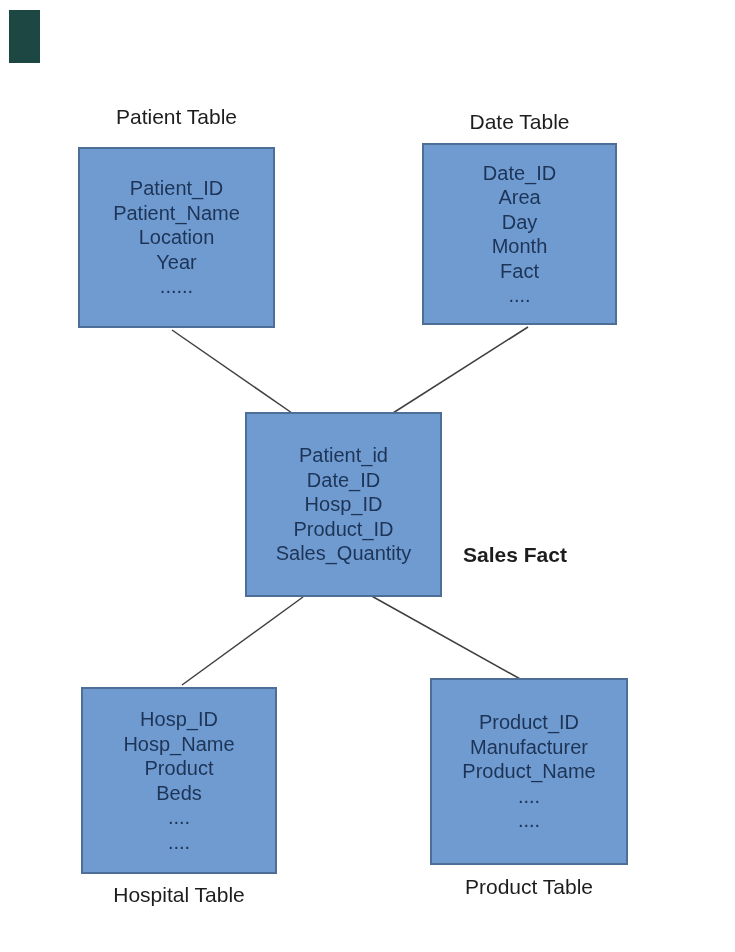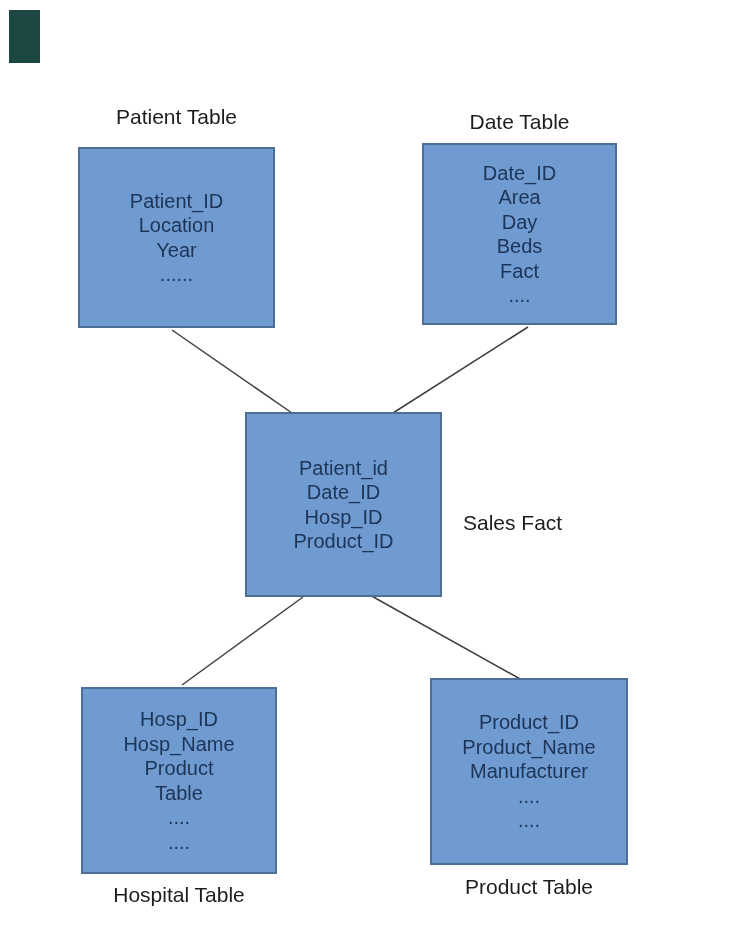--- a/index.html
+++ b/index.html
@@ -35,59 +35,61 @@
     <line x1="172" y1="330" x2="292" y2="413" stroke="#3f3f3f" stroke-width="1.5"></line>
     <line x1="528" y1="327" x2="393" y2="413" stroke="#3f3f3f" stroke-width="1.5"></line>
     <line x1="303" y1="597" x2="182" y2="685" stroke="#3f3f3f" stroke-width="1.5"></line>
     <line x1="368" y1="594" x2="522" y2="680" stroke="#3f3f3f" stroke-width="1.5"></line>
   </svg>
 
   <div class="dlabel" style="left:78px;top:106px;width:197px;">Patient Table</div>
 
   <div class="dlabel" style="left:422px;top:111px;width:195px;">Date Table</div>
 
-  <div class="dlabel" style="left:463px;top:512px;">Sales Fact</div>
+  <div class="dlabel" style="left:463px;top:544px;font-weight:bold;">Sales Fact</div>
 
   <div class="dlabel" style="left:430px;top:876px;width:198px;">Product Table</div>
 
   <div class="dlabel" style="left:81px;top:884px;width:196px;">Hospital Table</div>
 
   <div class="tbox" style="left:78px;top:147px;width:197px;height:181px;">
     <span class="row">Patient_ID</span>
+    <span class="row">Patient_Name</span>
     <span class="row">Location</span>
     <span class="row">Year</span>
     <span class="row">......</span>
   </div>
 
   <div class="tbox" style="left:422px;top:143px;width:195px;height:182px;">
     <span class="row">Date_ID</span>
     <span class="row">Area</span>
     <span class="row">Day</span>
-    <span class="row">Beds</span>
+    <span class="row">Month</span>
     <span class="row">Fact</span>
     <span class="row">....</span>
   </div>
 
   <div class="tbox" style="left:245px;top:412px;width:197px;height:185px;">
     <span class="row">Patient_id</span>
     <span class="row">Date_ID</span>
     <span class="row">Hosp_ID</span>
     <span class="row">Product_ID</span>
+    <span class="row">Sales_Quantity</span>
   </div>
 
   <div class="tbox" style="left:81px;top:687px;width:196px;height:187px;">
     <span class="row">Hosp_ID</span>
     <span class="row">Hosp_Name</span>
     <span class="row">Product</span>
-    <span class="row">Table</span>
+    <span class="row">Beds</span>
     <span class="row">....</span>
     <span class="row">....</span>
   </div>
 
   <div class="tbox" style="left:430px;top:678px;width:198px;height:187px;">
     <span class="row">Product_ID</span>
+    <span class="row">Manufacturer</span>
     <span class="row">Product_Name</span>
-    <span class="row">Manufacturer</span>
     <span class="row">....</span>
     <span class="row">....</span>
   </div>
 
 </div>
 
 </body></html>

